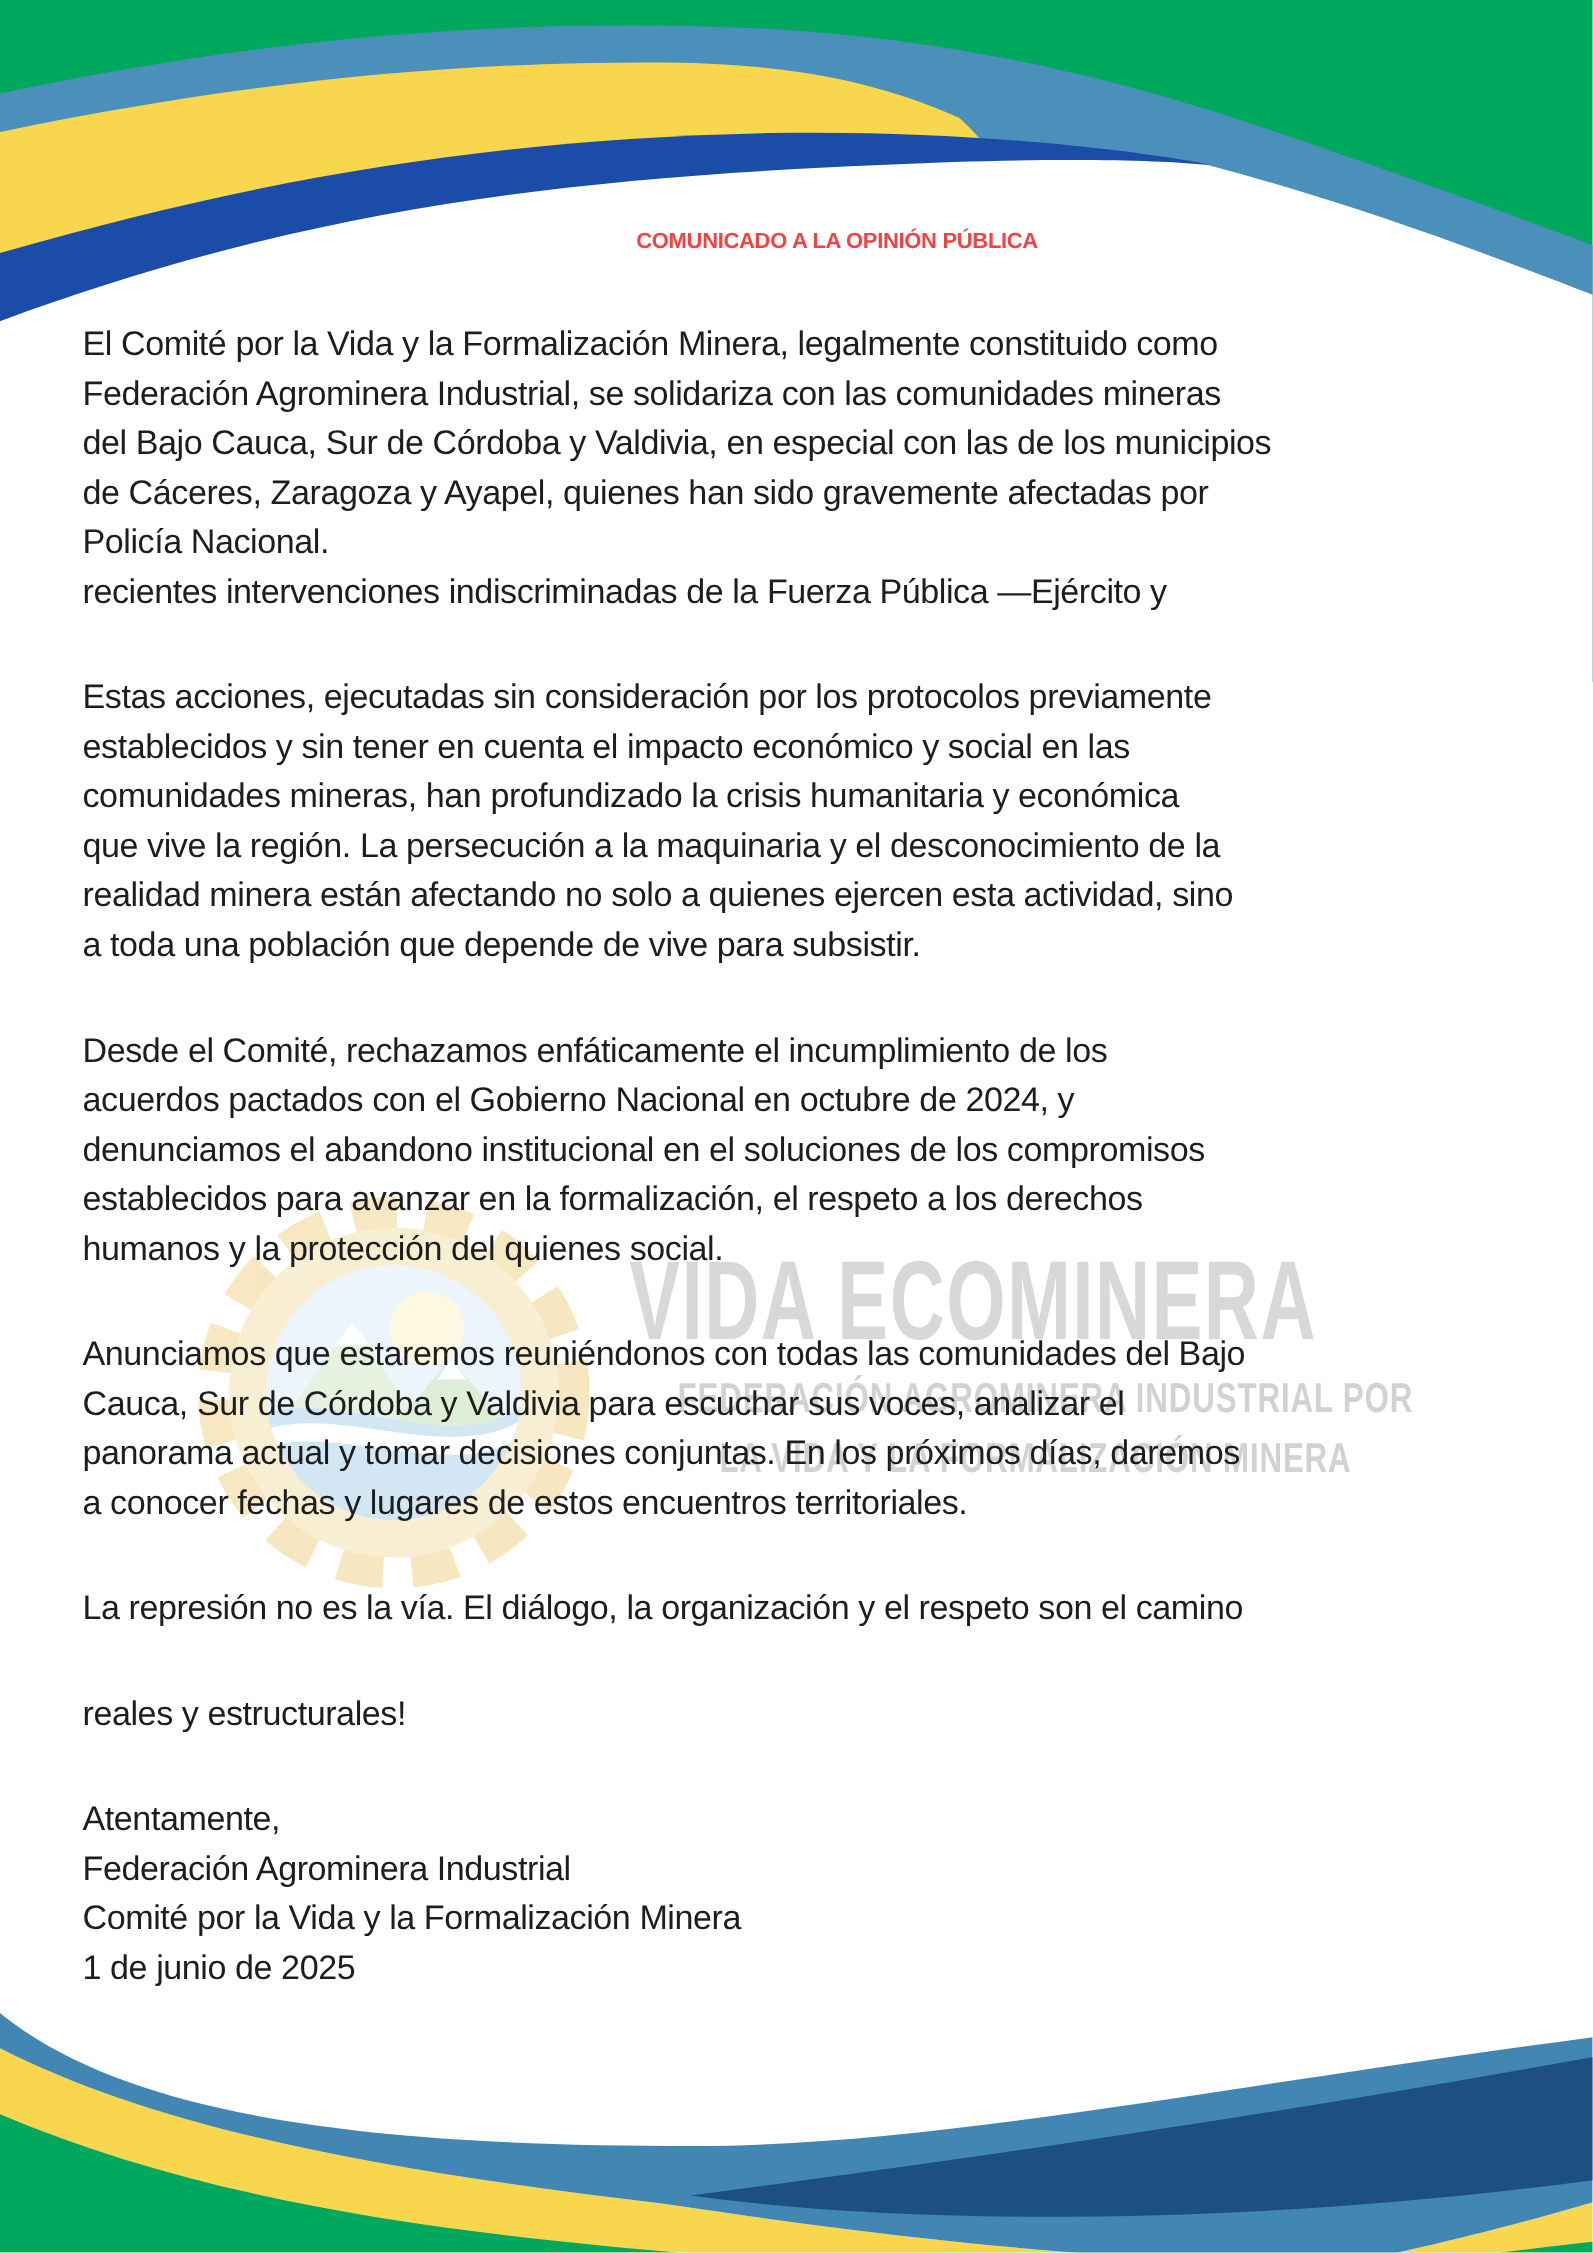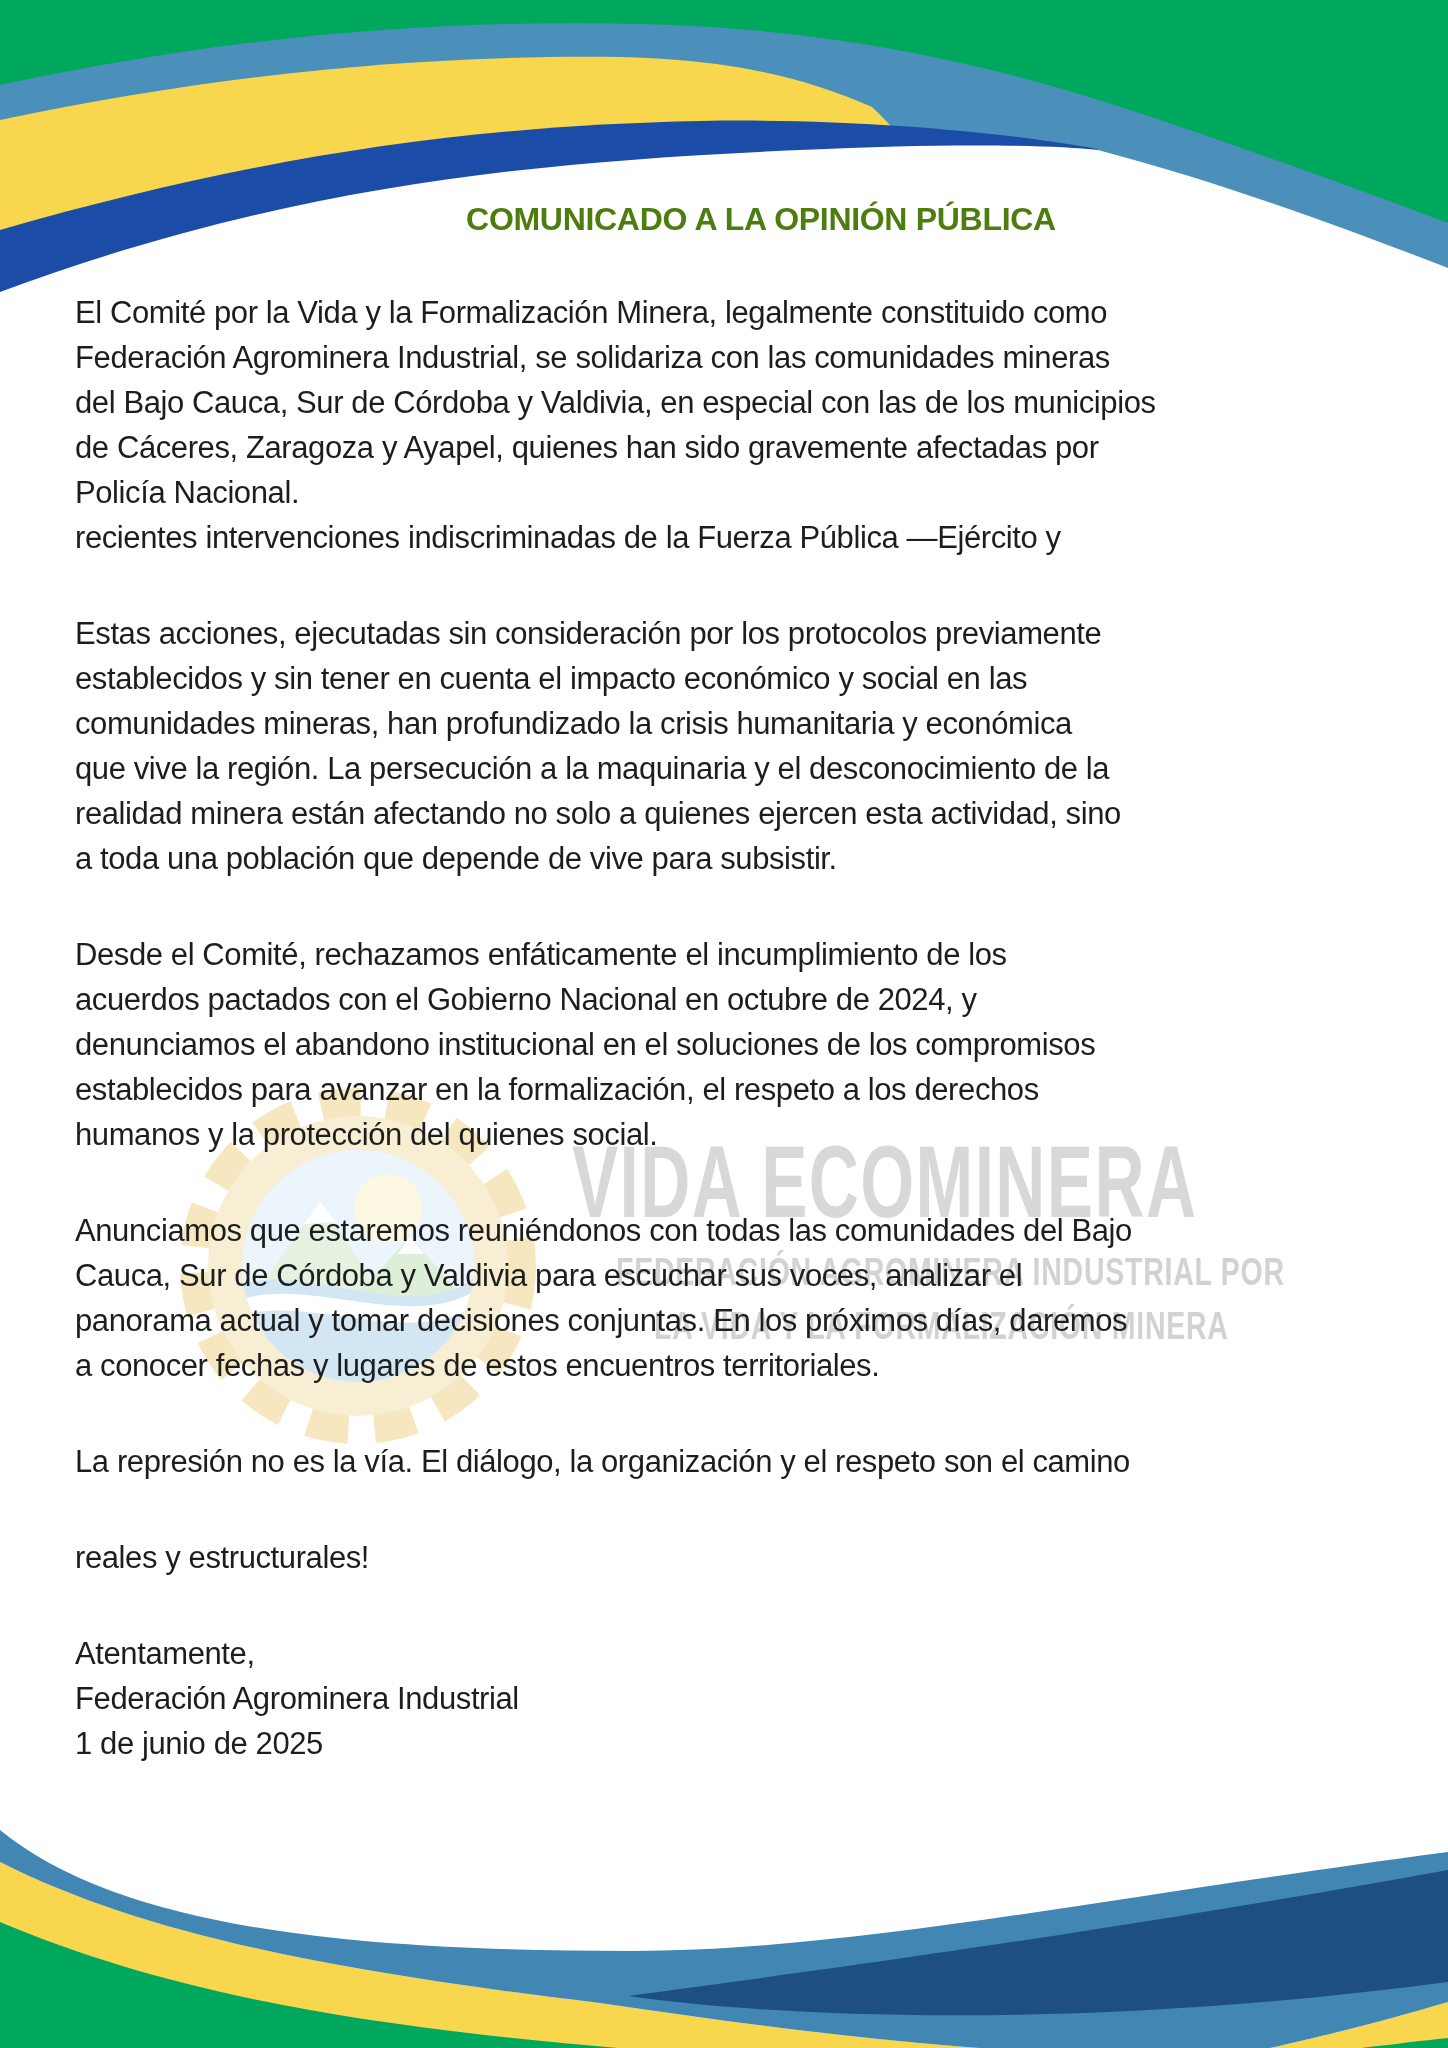--- a/index.html
+++ b/index.html
@@ -18,21 +18,21 @@
     transform:scaleX(0.68);transform-origin:0 0;line-height:1.1;
   }
   .wm-sub{
     position:absolute;font-weight:bold;color:#d2d2d2;white-space:nowrap;
     transform:scaleX(0.75);transform-origin:0 0;line-height:1.1;
   }
   #wm-sub1{left:616px;top:1252px;font-size:38px;letter-spacing:1px;}
   #wm-sub2{left:654px;top:1306px;font-size:38px;letter-spacing:1px;}
   .content{position:absolute;left:75px;top:197px;width:1312px;z-index:2;}
   .title{
-    font-size:32px;font-weight:bold;line-height:45px;color:#4d7c0f;
+    font-size:20px;font-weight:bold;line-height:45px;color:#ef4444;
     text-align:center;margin:0 0 48px 60px;letter-spacing:-0.3px;
   }
   .para{margin:0 0 51px 0;}
   .line{
     font-size:31px;font-weight:normal;line-height:45px;color:#1d1d1d;
     letter-spacing:-0.4px;white-space:nowrap;
   }
 </style>
 </head>
 <body>
@@ -114,17 +114,18 @@
         <div class="para">
           <div class="line">La represión no es la vía. El diálogo, la organización y el respeto son el camino</div>
         </div>
         <div class="para">
           <div class="line">reales y estructurales!</div>
         </div>
       </div>
     <div id="signature" class="para">
         <div class="line">Atentamente,</div>
         <div class="line">Federación Agrominera Industrial</div>
+        <div class="line">Comité por la Vida y la Formalización Minera</div>
         <div class="line">1 de junio de 2025</div>
       </div>
   </div>
 
 </div>
 
 </body></html>

